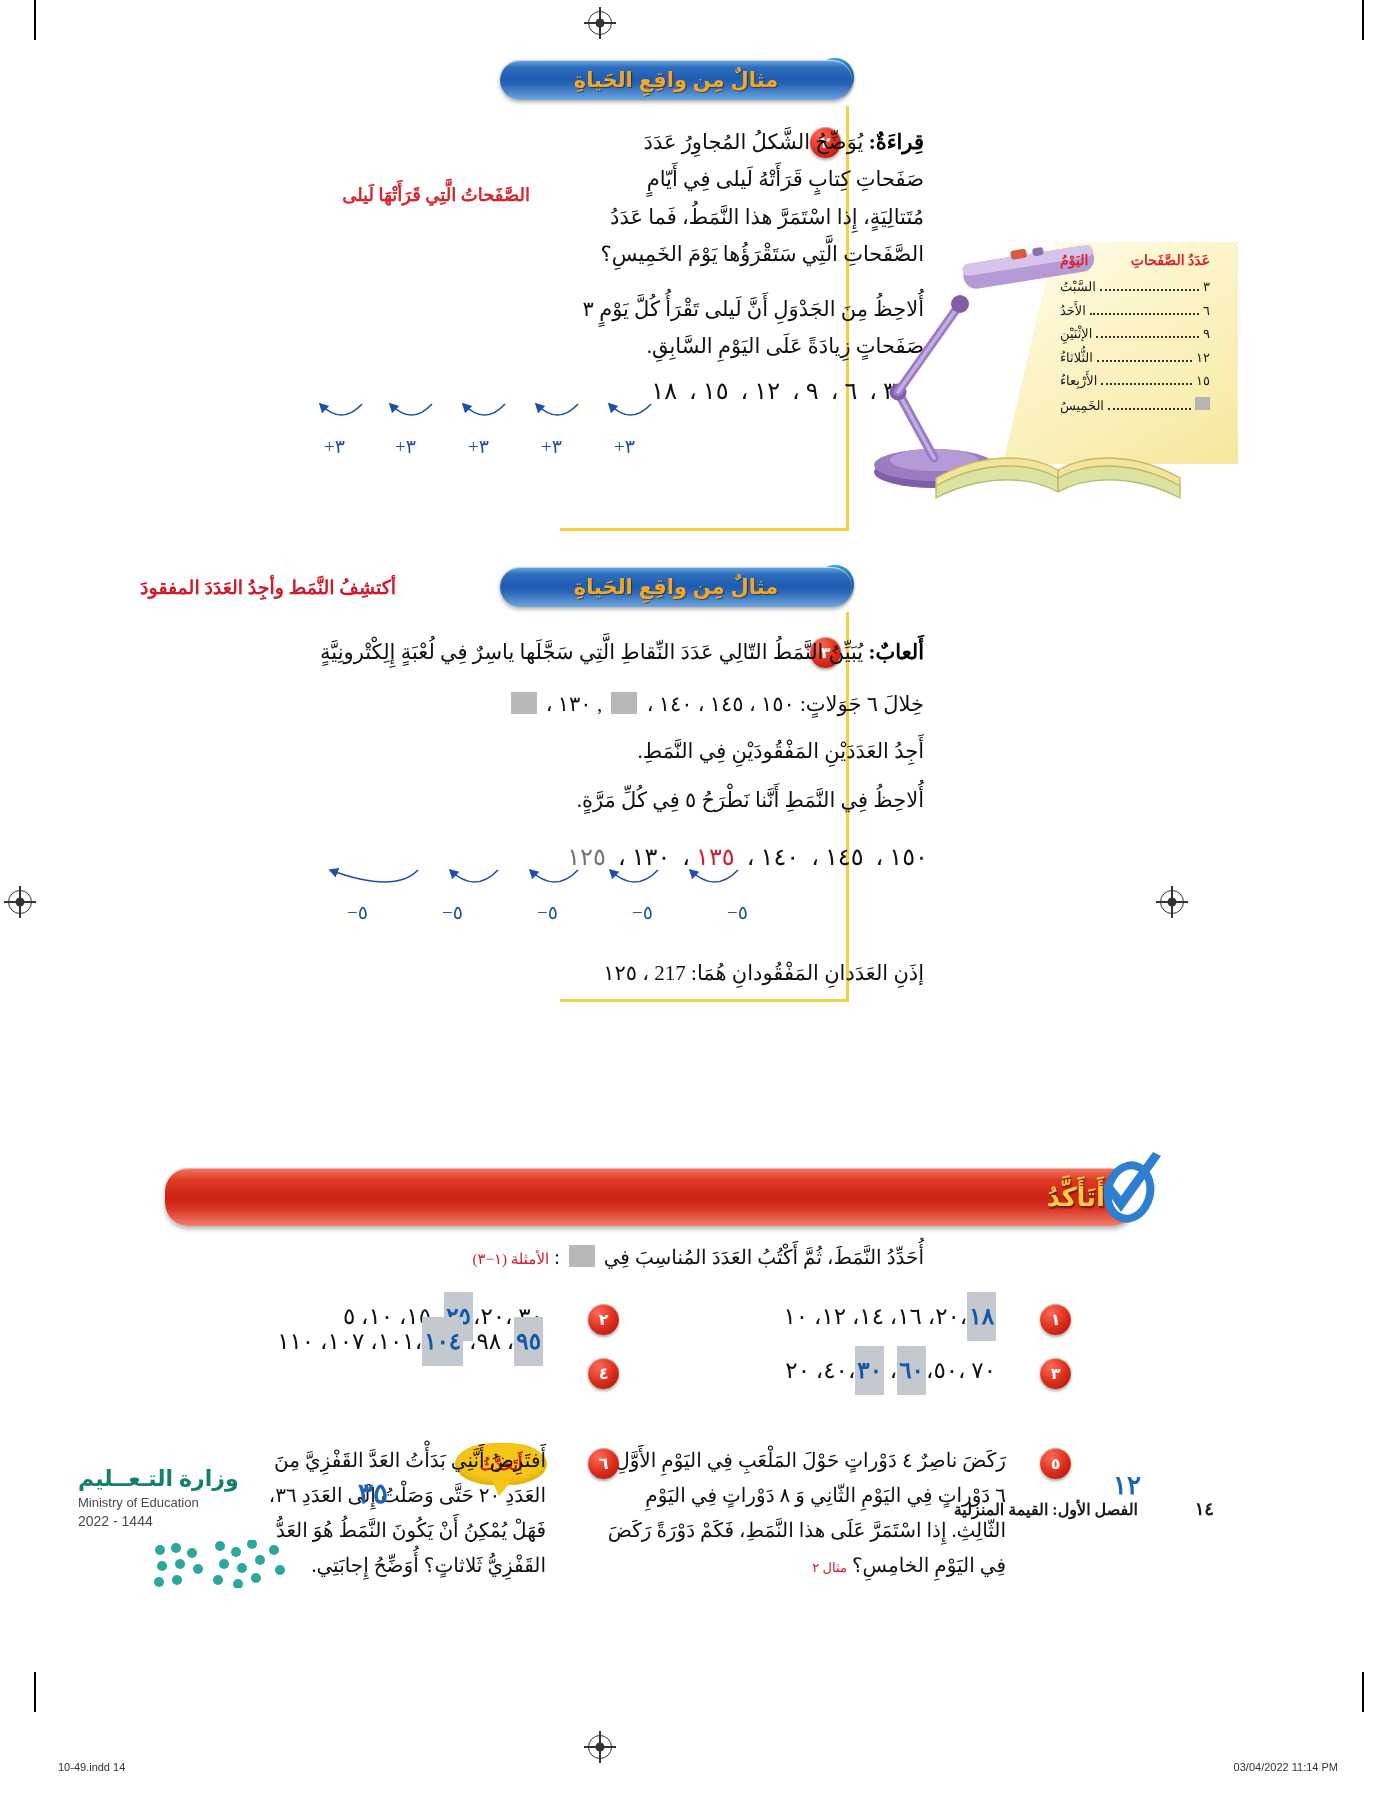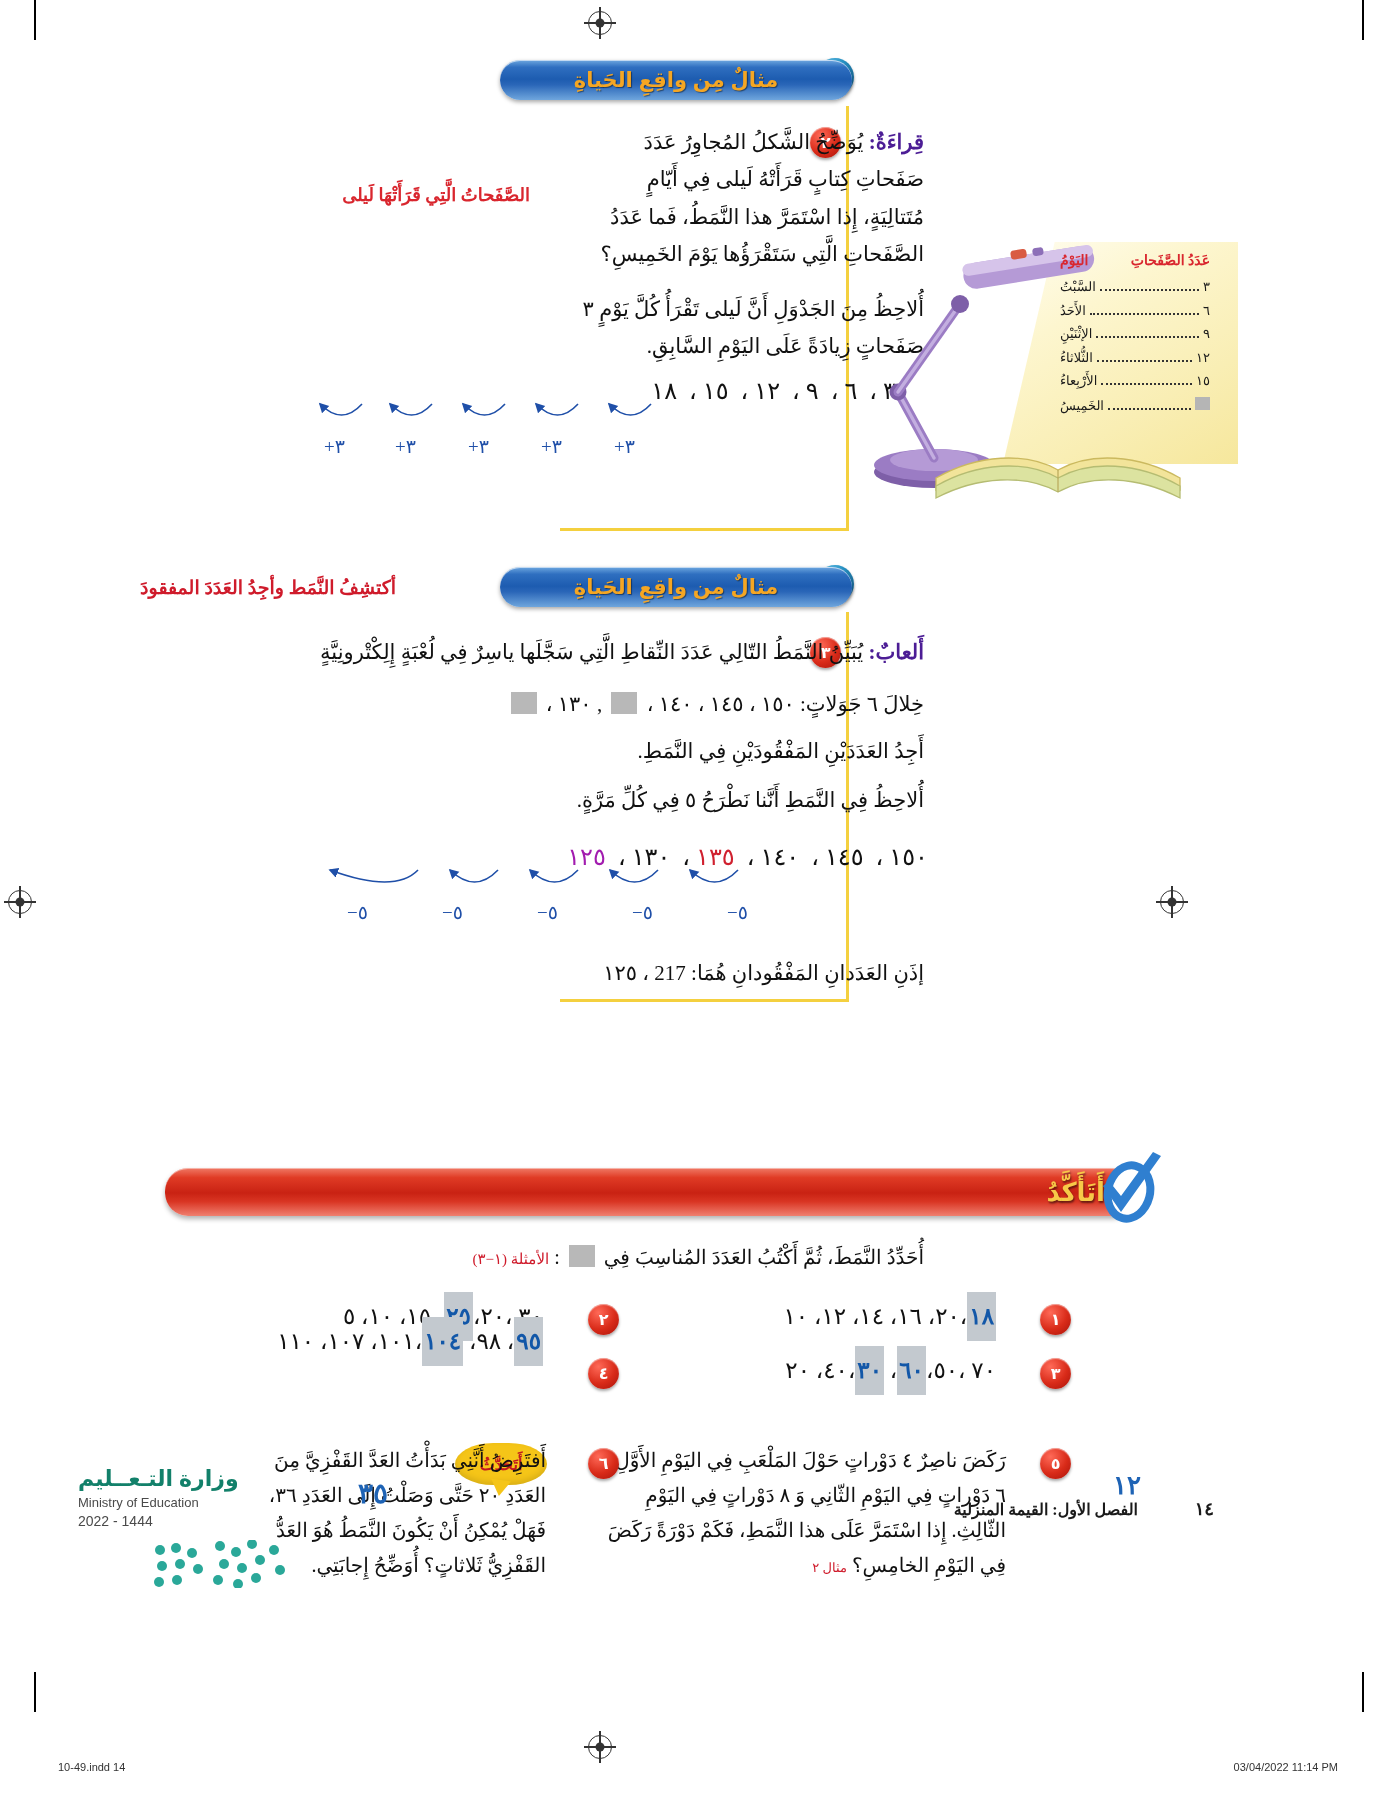--- a/index.html
+++ b/index.html
@@ -39,38 +39,38 @@
     background:radial-gradient(circle at 32% 28%, #7fd4f5 0%, #2a9fd6 45%, #1b6fa8 100%);
     box-shadow:0 2px 3px rgba(0,0,0,.4), inset -3px -3px 6px rgba(0,0,0,.25);
     overflow:hidden;
   }
   .globe .land{position:absolute;background:#5cb85c;border-radius:50%;}
   .globe .l1{width:17px;height:11px;left:4px;top:8px;transform:rotate(-18deg);}
   .globe .l2{width:11px;height:14px;left:19px;top:15px;transform:rotate(14deg);}
   .globe .l3{width:8px;height:6px;left:8px;top:24px;}
 
   .red-banner{
-    position:absolute;height:48px;border-radius:23px;
+    position:absolute;height:58px;border-radius:23px;
     background:linear-gradient(to bottom,#f07a66 0%,#e03b25 20%,#c92213 52%,#d93523 70%,#f08070 100%);
     box-shadow:0 3px 5px rgba(0,0,0,.3), inset 0 1px 0 rgba(255,255,255,.45);
     display:flex;align-items:center;
   }
   .red-banner .rtxt{
     color:#f7c948;font-weight:bold;font-size:26px;margin-right:30px;
     text-shadow:1px 2px 2px rgba(0,0,0,.5);
     font-family:"Liberation Sans","DejaVu Sans",sans-serif;
   }
   .check{position:absolute;}
   .check svg{display:block;}
   .ybar{position:absolute;background:#f4d03f;}
 
   
   .ar{font-family:"Liberation Serif","DejaVu Serif",serif;direction:rtl;text-align:right;}
   .body-txt{font-size:21px;line-height:1.78;color:#111;}
-  .lbl-green{color:#4c1d95;font-weight:bold;}
+  .lbl-green{color:#000000;font-weight:bold;}
   .lbl-red{color:#cf1b2b;font-weight:bold;}
   .num-badge{
     position:absolute;width:31px;height:31px;border-radius:50%;
     background:radial-gradient(circle at 34% 28%,#ff6a58 0%,#d92b19 55%,#a8130a 100%);
     box-shadow:0 2px 3px rgba(0,0,0,.35), inset 0 1px 1px rgba(255,255,255,.5);
     color:#fff;font-size:16px;font-weight:bold;
     display:flex;align-items:center;justify-content:center;
     font-family:"Liberation Sans","DejaVu Sans",sans-serif;
   }
 
@@ -297,21 +297,21 @@
   <div class="ar body-txt" style="position:absolute;right:472px;top:733px;width:400px;white-space:nowrap;">أَجِدُ العَدَدَيْنِ المَفْقُودَيْنِ فِي النَّمَطِ.</div>
 
   <div class="ar body-txt" style="position:absolute;right:472px;top:782px;width:430px;white-space:nowrap;">أُلاحِظُ فِي النَّمَطِ أَنَّنا نَطْرَحُ ٥ فِي كُلِّ مَرَّةٍ.</div>
 
   <div class="seq" style="right:468px;top:843px;">
     <span>١٥٠</span>&nbsp;،&nbsp;
     <span>١٤٥</span>&nbsp;،&nbsp;
     <span>١٤٠</span>&nbsp;،&nbsp;
     <span class="red" style="color:#d0202f;">١٣٥</span>&nbsp;،&nbsp;
     <span>١٣٠</span>&nbsp;،&nbsp;
-    <span class="red" style="color:#a21caf;margin-top:38px;">١٢٥</span>
+    <span class="red" style="color:#737373;margin-top:38px;">١٢٥</span>
   </div>
 
   <svg class="arrowline" style="left:300px;top:864px;" width="460" height="36" viewBox="0 0 460 36">
     <path d="M438,6 Q415,30 390,6" stroke="#1f4fa8" fill="none" stroke-width="1.6" marker-end="url(#ah)"></path>
     <path d="M358,6 Q335,30 310,6" stroke="#1f4fa8" fill="none" stroke-width="1.6" marker-end="url(#ah)"></path>
     <path d="M278,6 Q255,30 230,6" stroke="#1f4fa8" fill="none" stroke-width="1.6" marker-end="url(#ah)"></path>
     <path d="M198,6 Q175,30 150,6" stroke="#1f4fa8" fill="none" stroke-width="1.6" marker-end="url(#ah)"></path>
     <path d="M118,6 Q95,30 30,6" stroke="#1f4fa8" fill="none" stroke-width="1.6" marker-end="url(#ah)"></path>
   </svg>
 

